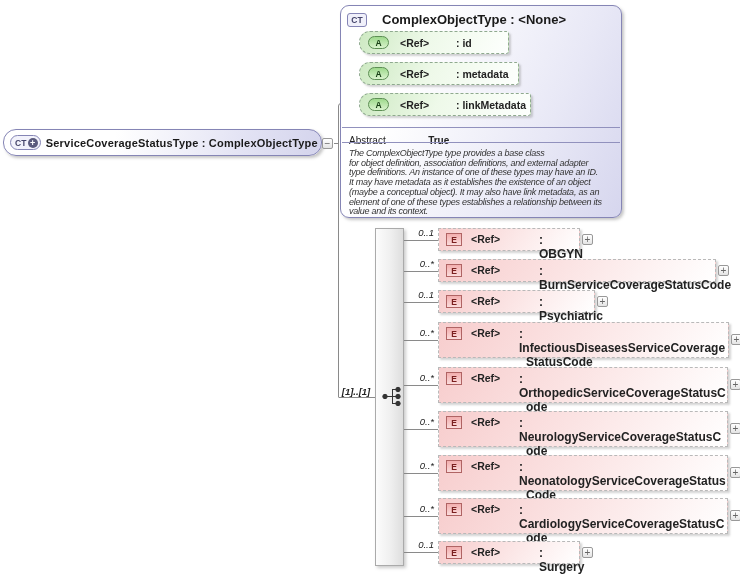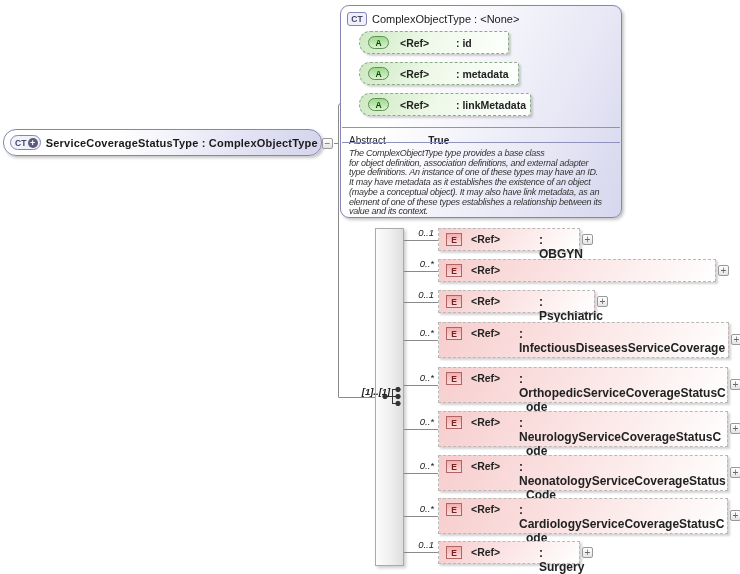--- a/index.html
+++ b/index.html
@@ -26,21 +26,21 @@
 
   
   .typebox{position:absolute;left:340px;top:5px;width:282px;height:213px;box-sizing:border-box;
            border:1px solid #8585b5;border-radius:9px;
            background:linear-gradient(115deg,#ffffff 25%,#e8e8f6 70%,#d6d6ee 100%);
            box-shadow:2px 2px 3px rgba(130,130,130,.45);}
   .tb-header{display:flex;align-items:center;padding:6px 0 0 6px;}
   .ctbadge2{display:inline-block;box-sizing:border-box;height:14px;min-width:20px;border:1px solid #8585b5;
             border-radius:3px;background:#f0f0fa;color:#44446a;font-size:8.5px;font-weight:bold;
             text-align:center;line-height:12px;padding:0 2px;}
-  .tb-title{margin-left:5px;font-size:11px;font-weight:normal;color:#1a1a1a;}
+  .tb-title{margin-left:15px;font-size:13px;font-weight:bold;color:#1a1a1a;}
 
   .attr{position:absolute;left:18px;height:23px;box-sizing:border-box;
         border:1px dashed #8fa98f;border-radius:11px 3px 3px 11px;
         background:linear-gradient(115deg,#cde9c2 0%,#eef9e9 45%,#fdfffd 100%);
         box-shadow:2px 2px 2px rgba(130,130,130,.35);
         display:flex;align-items:center;padding-left:8px;}
   .abadge{display:inline-block;width:21px;height:13px;box-sizing:border-box;border:1px solid #5d8f54;
           border-radius:7px;background:linear-gradient(#9ed98c,#d9f3cd);
           color:#163c14;font-size:8.5px;font-weight:bold;text-align:center;line-height:12px;}
   .aref{margin-left:11px;width:56px;font-size:10.5px;font-weight:bold;color:#222;}
@@ -53,21 +53,21 @@
   .desc{position:absolute;left:8px;top:143px;width:268px;height:70px;overflow:hidden;
         font-size:9px;font-style:italic;color:#333;line-height:9.7px;letter-spacing:-0.25px;
         white-space:pre-line;}
 
   
   .seqbar{position:absolute;left:375px;top:228px;width:29px;height:338px;box-sizing:border-box;
           border:1px solid #aaa;background:linear-gradient(to right,#fcfcfc,#efefef 55%,#dedede 100%);
           box-shadow:2px 2px 3px rgba(130,130,130,.4);}
   .mg-icon{position:absolute;left:5px;top:157px;}
   .seqcard{position:absolute;left:338px;top:386px;width:36px;text-align:center;
-           font-size:9.5px;font-style:italic;font-weight:bold;color:#222;padding-left:20px;}
+           font-size:9.5px;font-style:italic;font-weight:bold;color:#222;}
 
   
   .el{position:absolute;left:438px;box-sizing:border-box;border:1px dashed #b9b9b9;
       background:linear-gradient(125deg,#f7cdcd 0%,#fbe3e3 45%,#ffffff 100%);
       box-shadow:2px 2px 2px rgba(130,130,130,.35);
       display:flex;align-items:flex-start;padding:4px 0 0 7px;}
   .ebadge{display:inline-block;flex:none;width:16px;height:13px;box-sizing:border-box;
           border:1px solid #b06464;background:linear-gradient(#f3aeae,#fadcdc);
           color:#7a2020;font-size:8.5px;font-weight:bold;text-align:center;line-height:12px;margin-top:0px;}
   .eref{flex:none;margin-left:9px;width:48px;font-size:10.5px;font-weight:bold;color:#222;line-height:13px;}
@@ -181,34 +181,35 @@
   <div class="el far" style="top:228px;width:142px;height:23px;">
     <span class="ebadge">E</span>
     <span class="eref">&lt;Ref&gt;</span>
     <span class="ename"><span class="l1">: OBGYN</span><span class="l2"></span></span>
     <span class="plusbox">+</span>
   </div>
 
   <div class="el far" style="top:259px;width:278px;height:23px;">
     <span class="ebadge">E</span>
     <span class="eref">&lt;Ref&gt;</span>
+    <span class="ename"><span class="l1">: BurnServiceCoverageStatusCode</span><span class="l2"></span></span>
     <span class="plusbox">+</span>
   </div>
 
   <div class="el far" style="top:290px;width:157px;height:23px;">
     <span class="ebadge">E</span>
     <span class="eref">&lt;Ref&gt;</span>
     <span class="ename"><span class="l1">: Psychiatric</span><span class="l2"></span></span>
     <span class="plusbox">+</span>
   </div>
 
   <div class="el" style="top:322px;width:291px;height:36px;">
     <span class="ebadge">E</span>
     <span class="eref">&lt;Ref&gt;</span>
-    <span class="ename"><span class="l1">: InfectiousDiseasesServiceCoverage</span></span>
+    <span class="ename"><span class="l1">: InfectiousDiseasesServiceCoverage</span><span class="l2">StatusCode</span></span>
     <span class="plusbox">+</span>
   </div>
 
   <div class="el" style="top:367px;width:290px;height:36px;">
     <span class="ebadge">E</span>
     <span class="eref">&lt;Ref&gt;</span>
     <span class="ename"><span class="l1">: OrthopedicServiceCoverageStatusC</span><span class="l2">ode</span></span>
     <span class="plusbox">+</span>
   </div>
 

